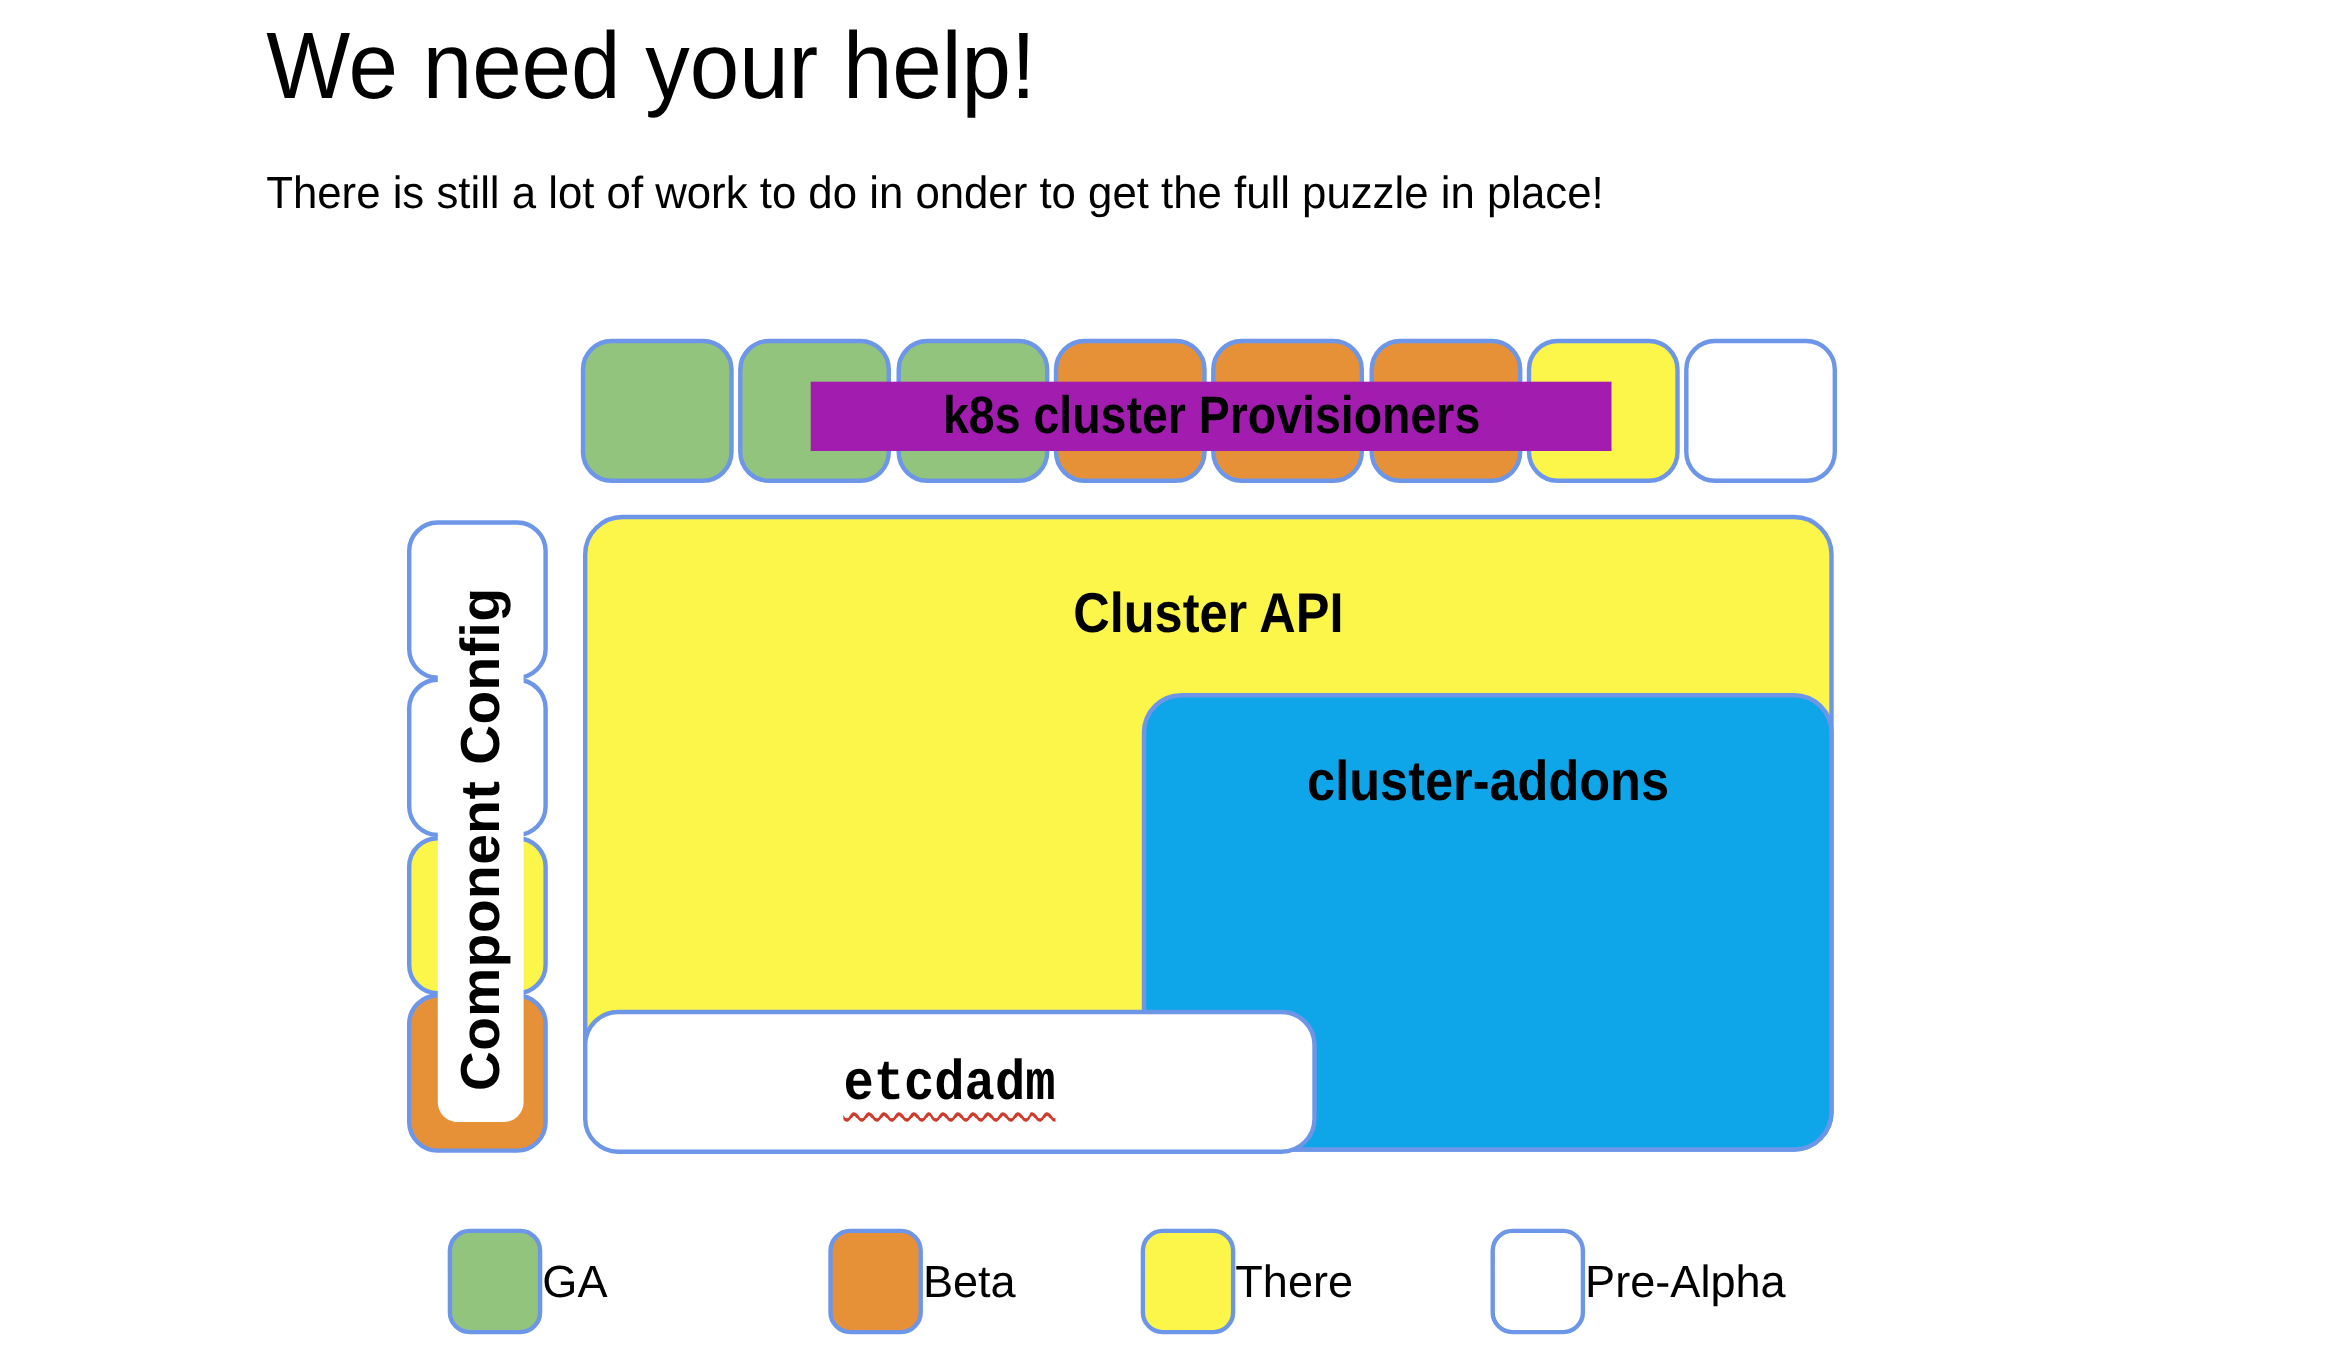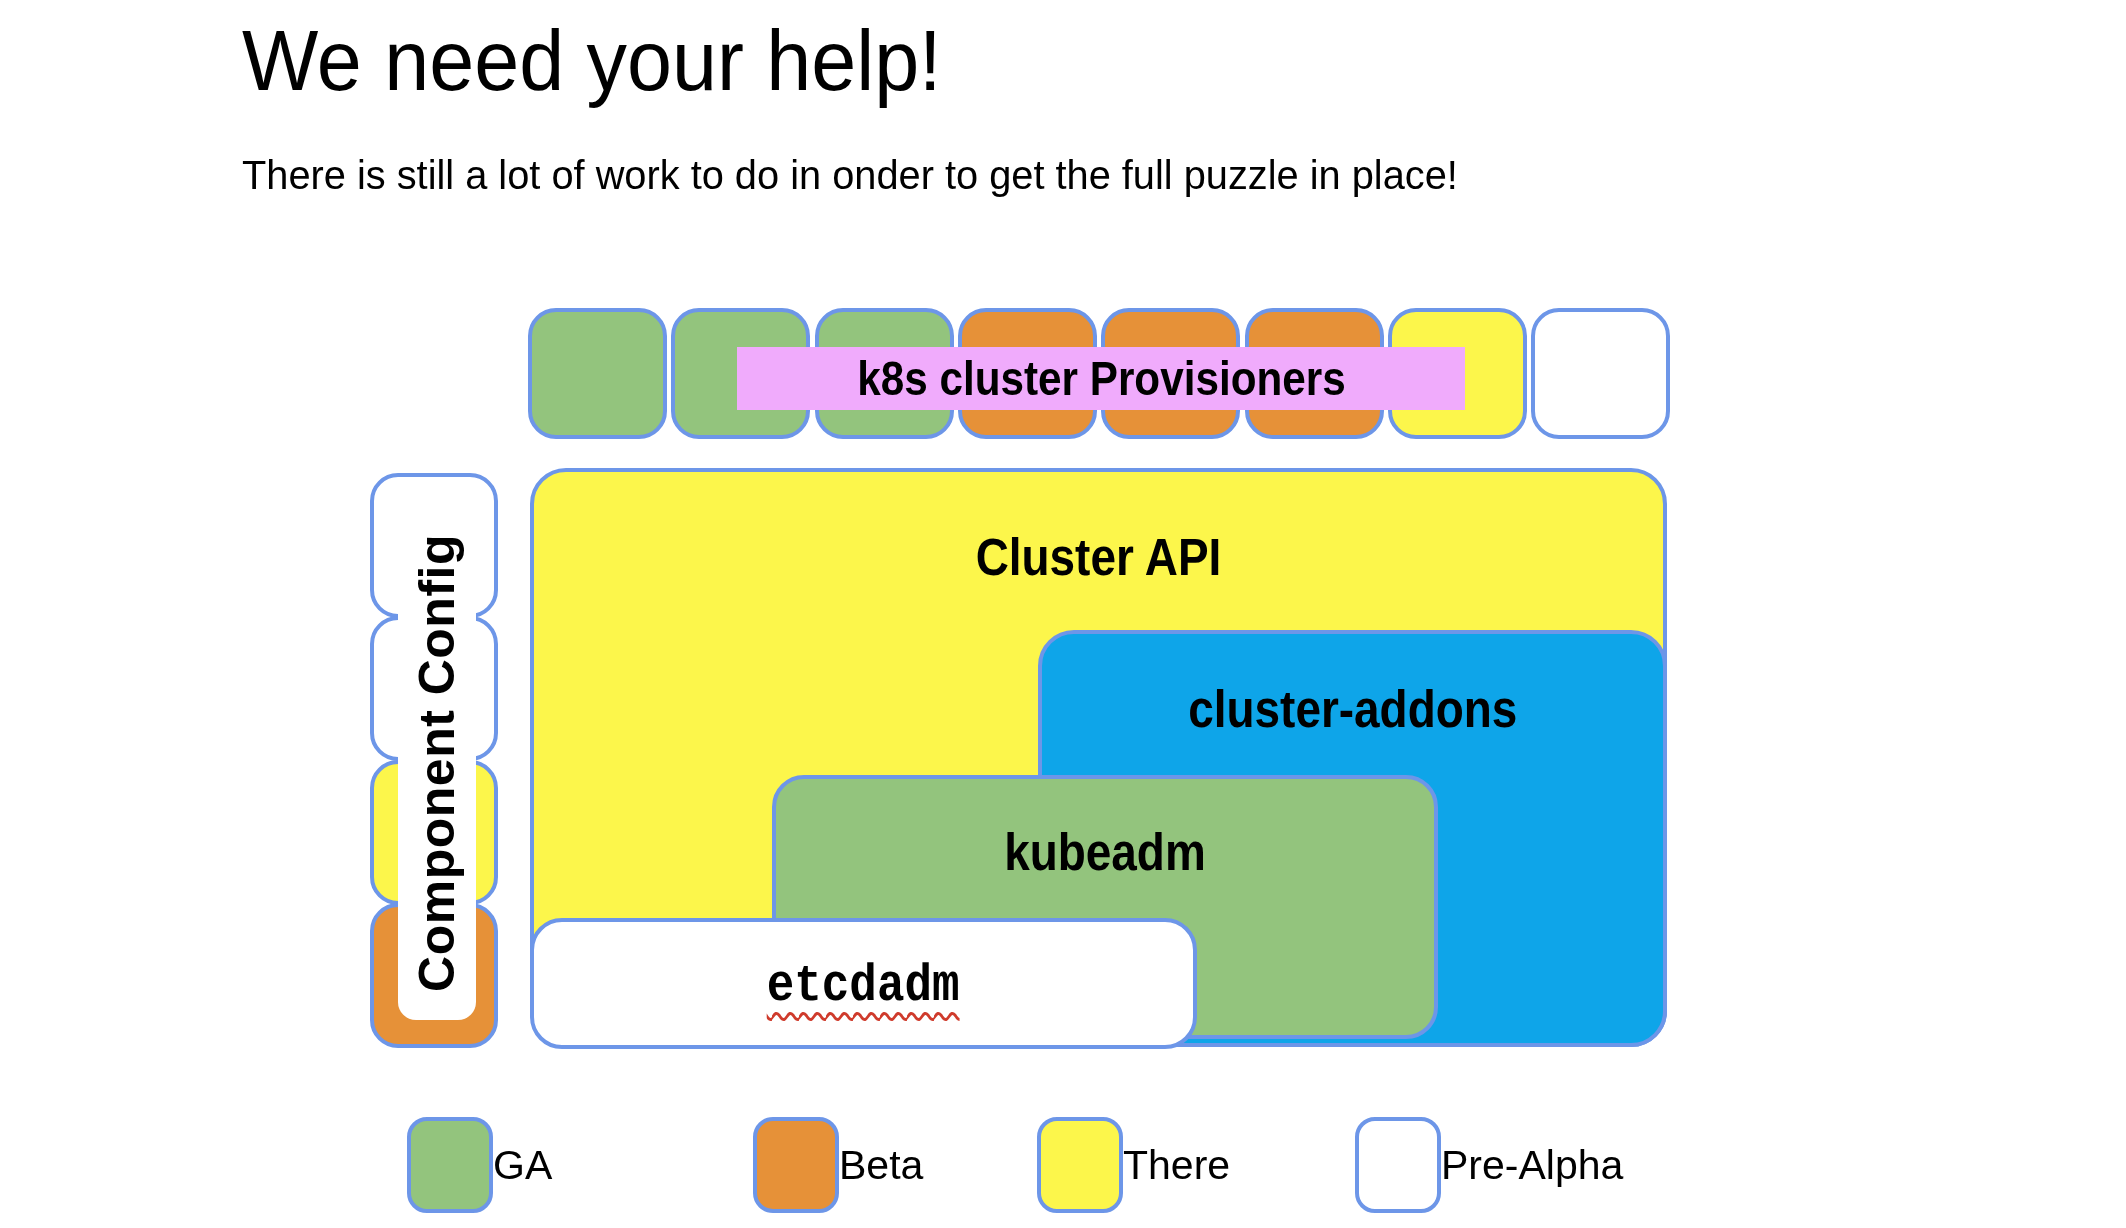--- a/index.html
+++ b/index.html
@@ -30,21 +30,21 @@
   .piece{
     position:absolute;
     border:4px solid var(--blue);
     border-radius:28px;
     box-sizing:border-box;
     background:#fff;
   }
   .prov-piece{top:308px;width:139px;height:131px;}
   .prov-label{
     position:absolute;left:737px;top:347px;width:728px;height:63px;
-    background:#f0abfc;
+    background:#a21caf;
     display:flex;align-items:center;justify-content:center;
     font-size:48px;font-weight:700;
     z-index:6;white-space:nowrap;
   }
   .prov-label span{transform:scaleX(0.88);transform-origin:center;}
   .block{
     position:absolute;
     border:4px solid var(--blue);
     box-sizing:border-box;
   }
@@ -117,25 +117,20 @@
       <span>Cluster API</span>
     </div>
   </div>
 
   <div class="block cluster-addons" style="background: #0ea5e9;">
     <div class="blabel">
       <span>cluster-addons</span>
     </div>
   </div>
 
-  <div class="block kubeadm" style="background: rgb(147, 196, 125);">
-    <div class="blabel">
-      <span>kubeadm</span>
-    </div>
-  </div>
 
   <div class="block etcdadm" style="background: rgb(255, 255, 255);">
     <div class="blabel">
       <span class="squiggle">etcdadm</span>
     </div>
   </div>
 
   <div id="cc-col">
       <div class="piece cc-piece" style="top: 473px; background: rgb(255, 255, 255);"></div>
       <div class="piece cc-piece" style="top: 616px; background: rgb(255, 255, 255);"></div>

